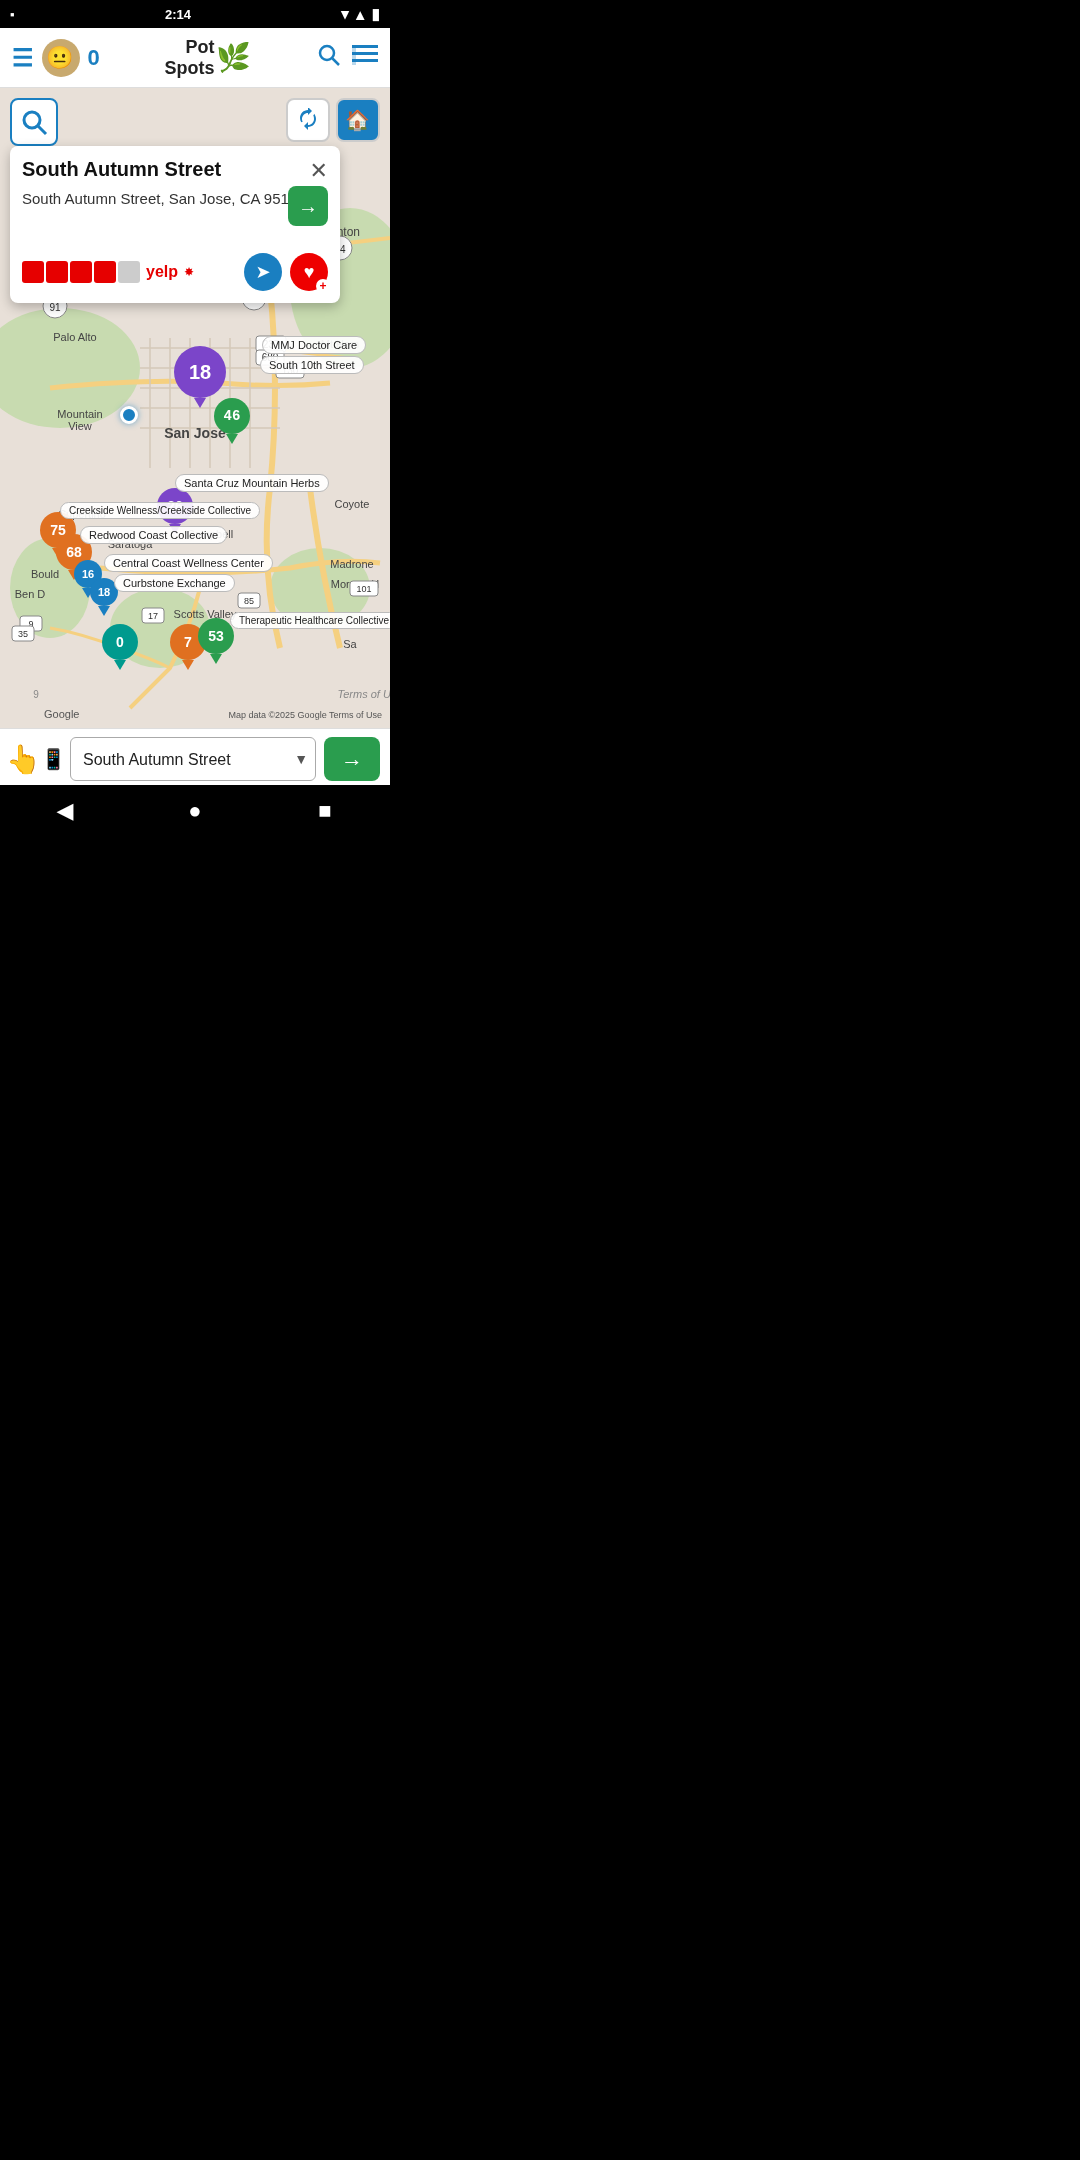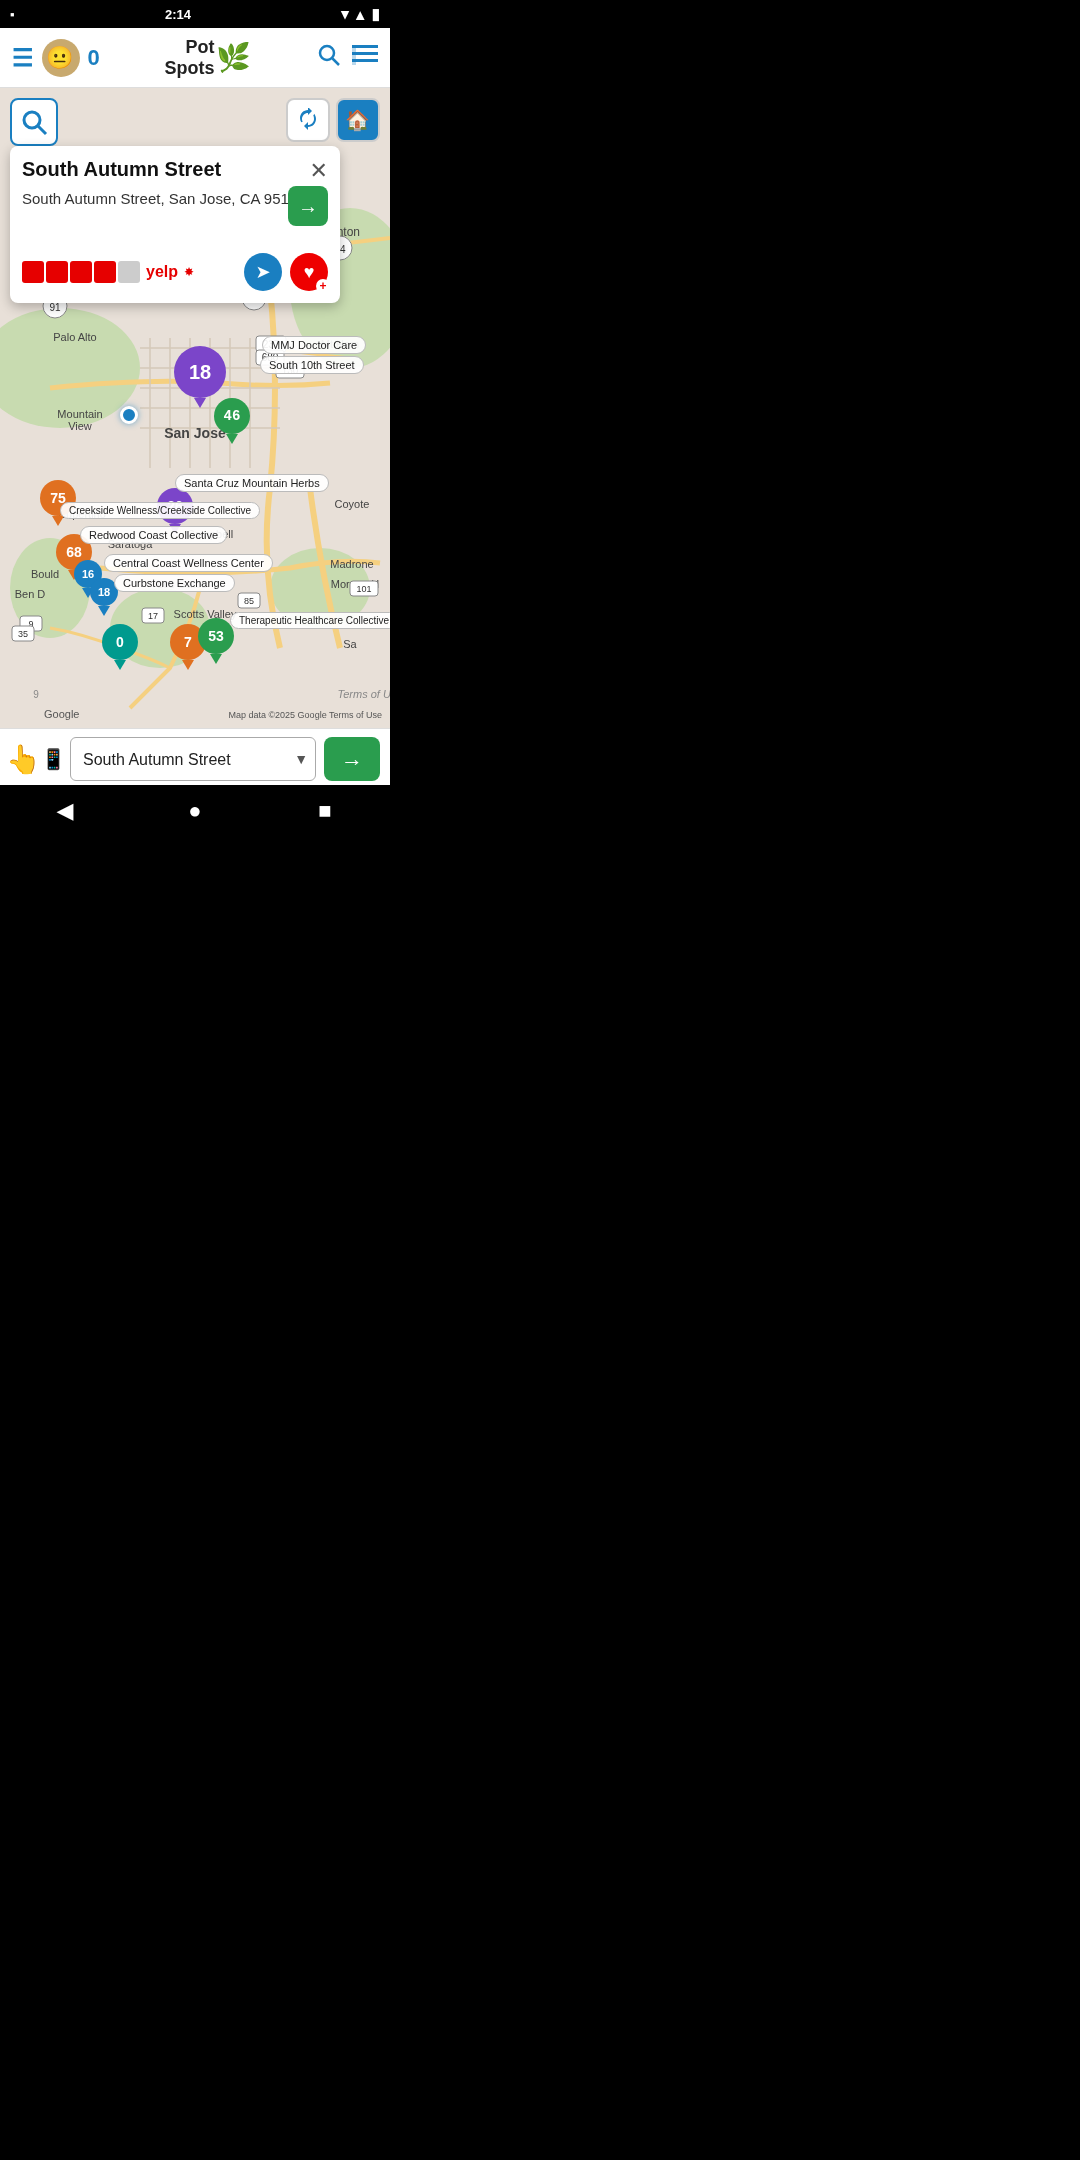--- a/index.html
+++ b/index.html
@@ -523,21 +523,21 @@
     <div class="pin-tail"></div>
   </div>
 
   
   <div class="map-pin pin-green pin-medium" style="left:232px; top:310px;font-family:Liberation Mono, monospace;">
     <div class="pin-bubble">46</div>
     <div class="pin-tail"></div>
   </div>
 
   
-  <div class="map-pin pin-orange pin-medium" style="left:58px; top:392px;align-items:center;">
+  <div class="map-pin pin-orange pin-medium" style="left:58px; top:424px;align-items:center;">
     <div class="pin-bubble">75</div>
     <div class="pin-tail"></div>
   </div>
 
   
   <div class="map-pin pin-orange pin-medium" style="left:74px; top:446px;">
     <div class="pin-bubble">68</div>
     <div class="pin-tail"></div>
   </div>
 

